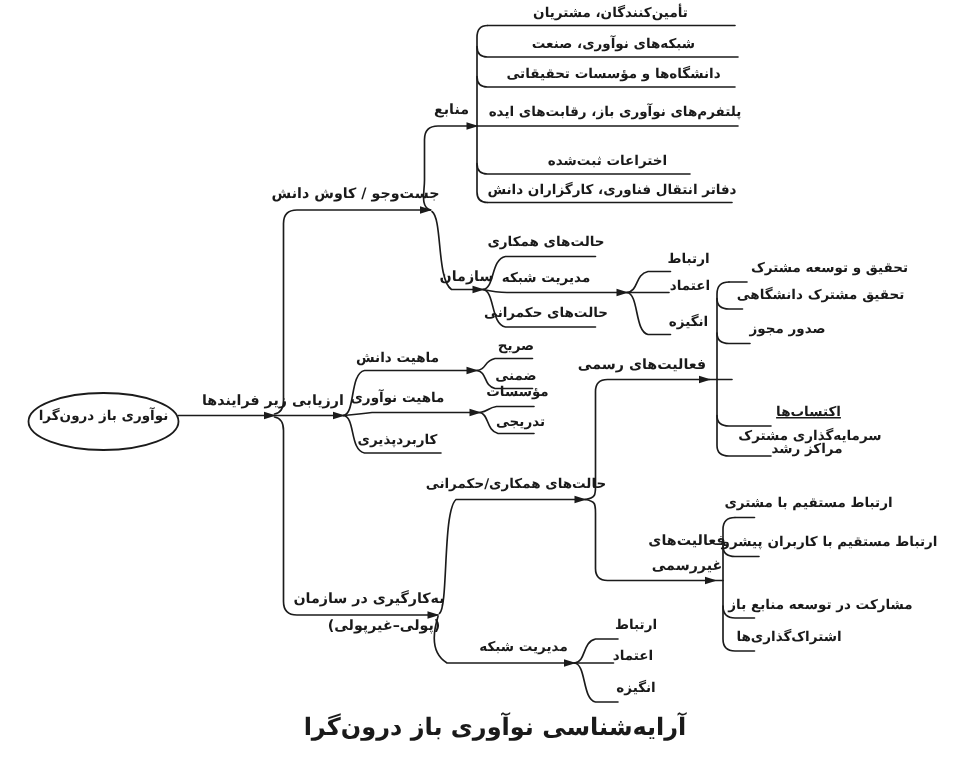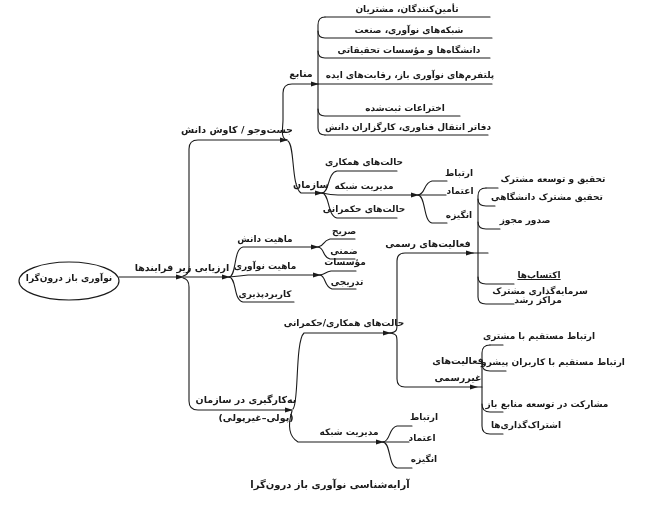--- a/index.html
+++ b/index.html
@@ -17,21 +17,21 @@
     direction:rtl;
     text-align:center;
     white-space:nowrap;
     font-weight:700;
     color:#1a1a1a;
     font-size:9px;
     line-height:11px;
   }
   .lbl.mid{font-size:9.5px;}
   .lbl.wrap{white-space:normal;width:56px;line-height:17px;}
-  .caption{font-size:10px;letter-spacing:0;}
+  .caption{font-size:16px;letter-spacing:0;}
   path{fill:none;stroke:#1b1b1b;stroke-width:1.1;stroke-linecap:round;}
   ellipse{fill:none;stroke:#1b1b1b;stroke-width:1.2;}
   polygon{fill:#1b1b1b;stroke:none;}
 </style>
 </head>
 <body>
 
 <div id="stage">
 
   <svg width="649" height="511" viewBox="0 0 649 511">

